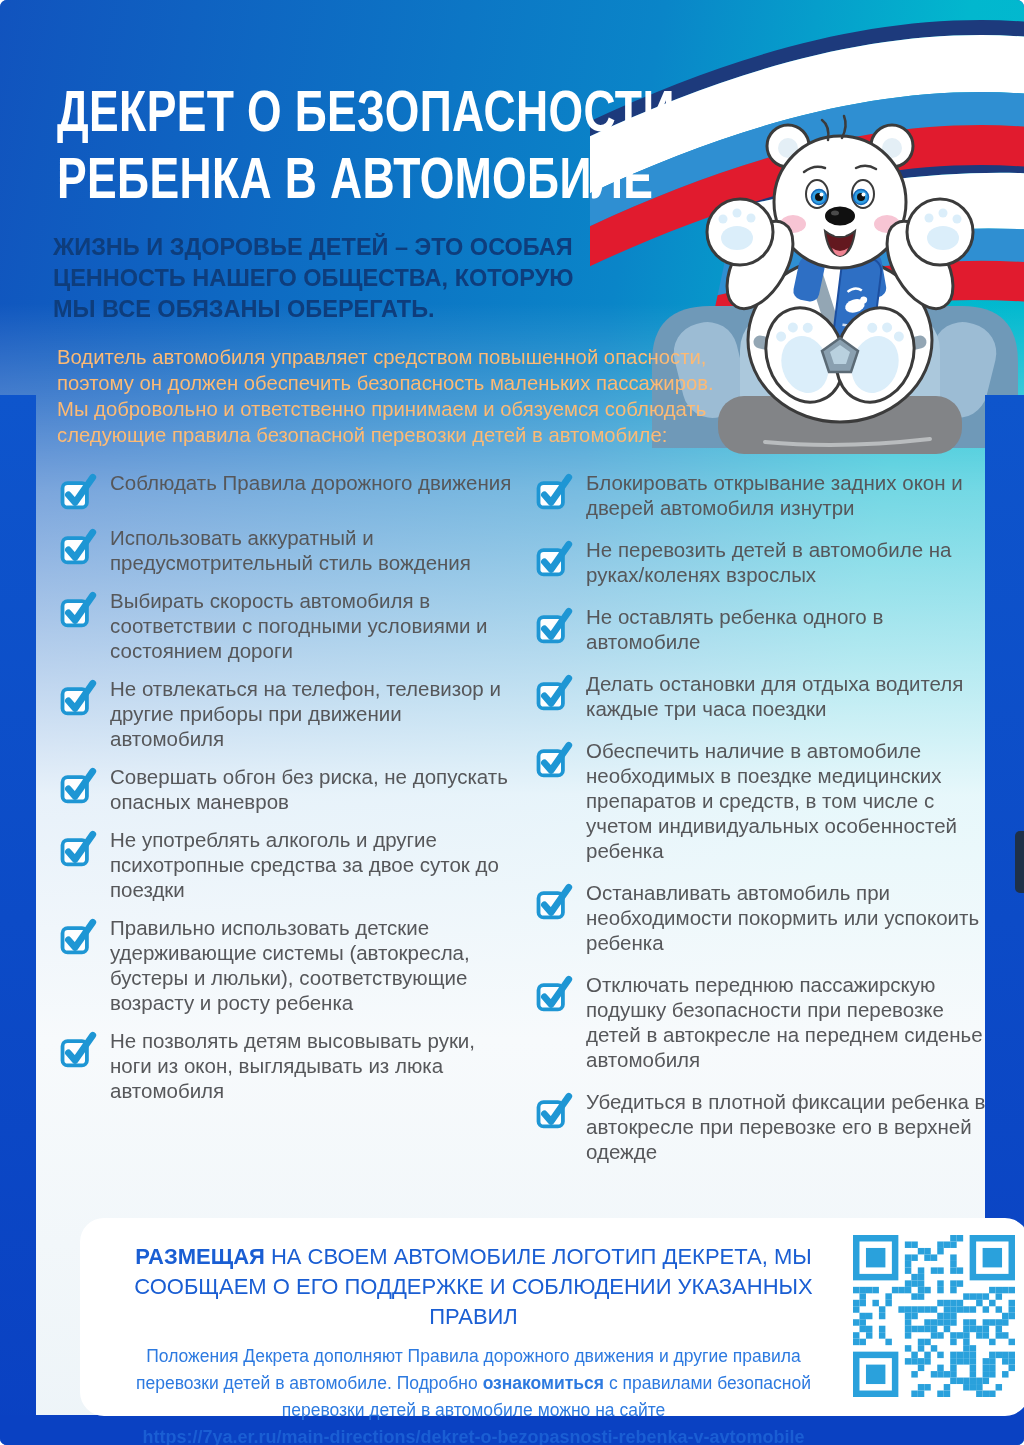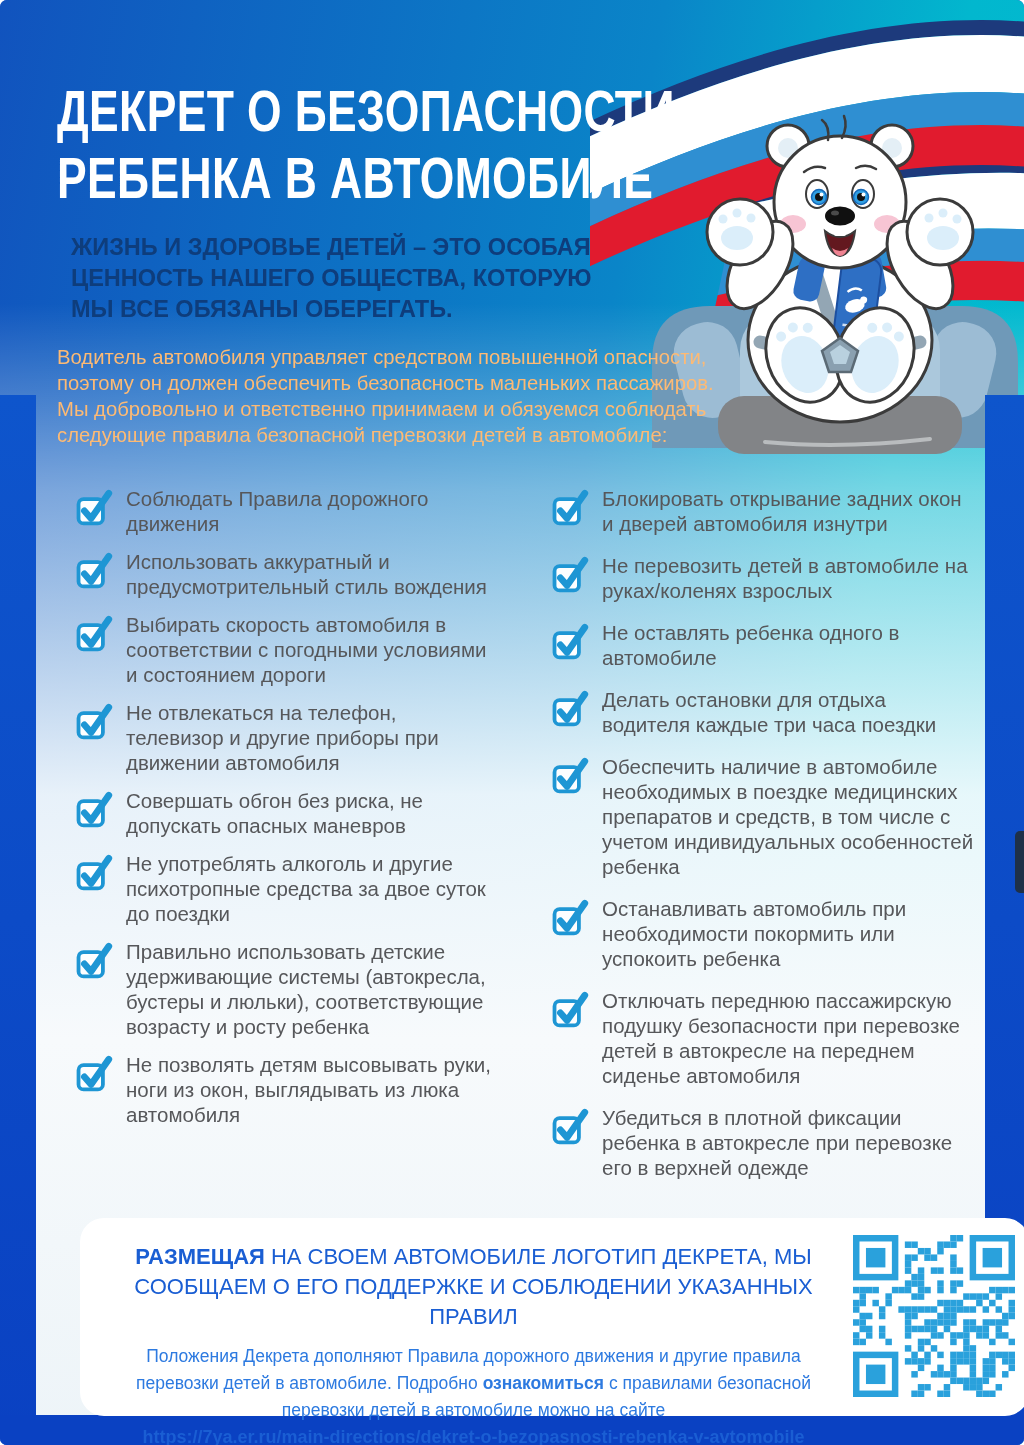--- a/index.html
+++ b/index.html
@@ -20,26 +20,26 @@
   .strip-bottom{left:0;right:0;top:1415px;bottom:0;background:#0a41c2;}
 
   .edge-tab{position:absolute;z-index:5;right:0;top:831px;width:9px;height:62px;
     background:#1e3048;border-radius:5px 0 0 5px;}
 
   .mascot{position:absolute;left:590px;top:10px;width:434px;height:445px;z-index:1;}
 
   .hdr{position:absolute;z-index:2;}
   .title{left:57px;top:78px;color:#ffffff;font-weight:800;font-size:57px;line-height:67px;
     letter-spacing:.5px;transform:scaleX(.78);transform-origin:0 0;white-space:nowrap;}
-  .subtitle{left:71px;top:232px;width:548px;color:#0e3d7c;font-weight:700;
+  .subtitle{left:53px;top:232px;width:548px;color:#0e3d7c;font-weight:700;
     font-size:23.5px;line-height:31px;}
   .intro{left:57px;top:344px;width:658px;color:#fdba74;font-size:20.3px;line-height:26px;}
 
   .checklist{position:absolute;z-index:2;left:60px;top:470px;width:930px;display:flex;gap:24px;}
-  .col{list-style:none;margin:16px;padding:0;}
+  .col{list-style:none;margin:0;padding:0;}
   .col-left{width:452px;}
   .col-right{width:454px;}
   .item{display:flex;gap:13px;margin-bottom:13px;}
   .col-right .item{margin-bottom:17px;}
   .item svg{flex:none;margin-top:1px;}
   .item-text{color:#56575a;font-size:20.5px;line-height:25px;}
 
   .panel{position:absolute;z-index:4;left:36px;top:1218px;width:949px;height:198px;
     background:#ffffff;border-radius:24px;margin-left:44px;}
   .panel-text{position:absolute;left:34px;right:196px;top:24px;text-align:center;}

